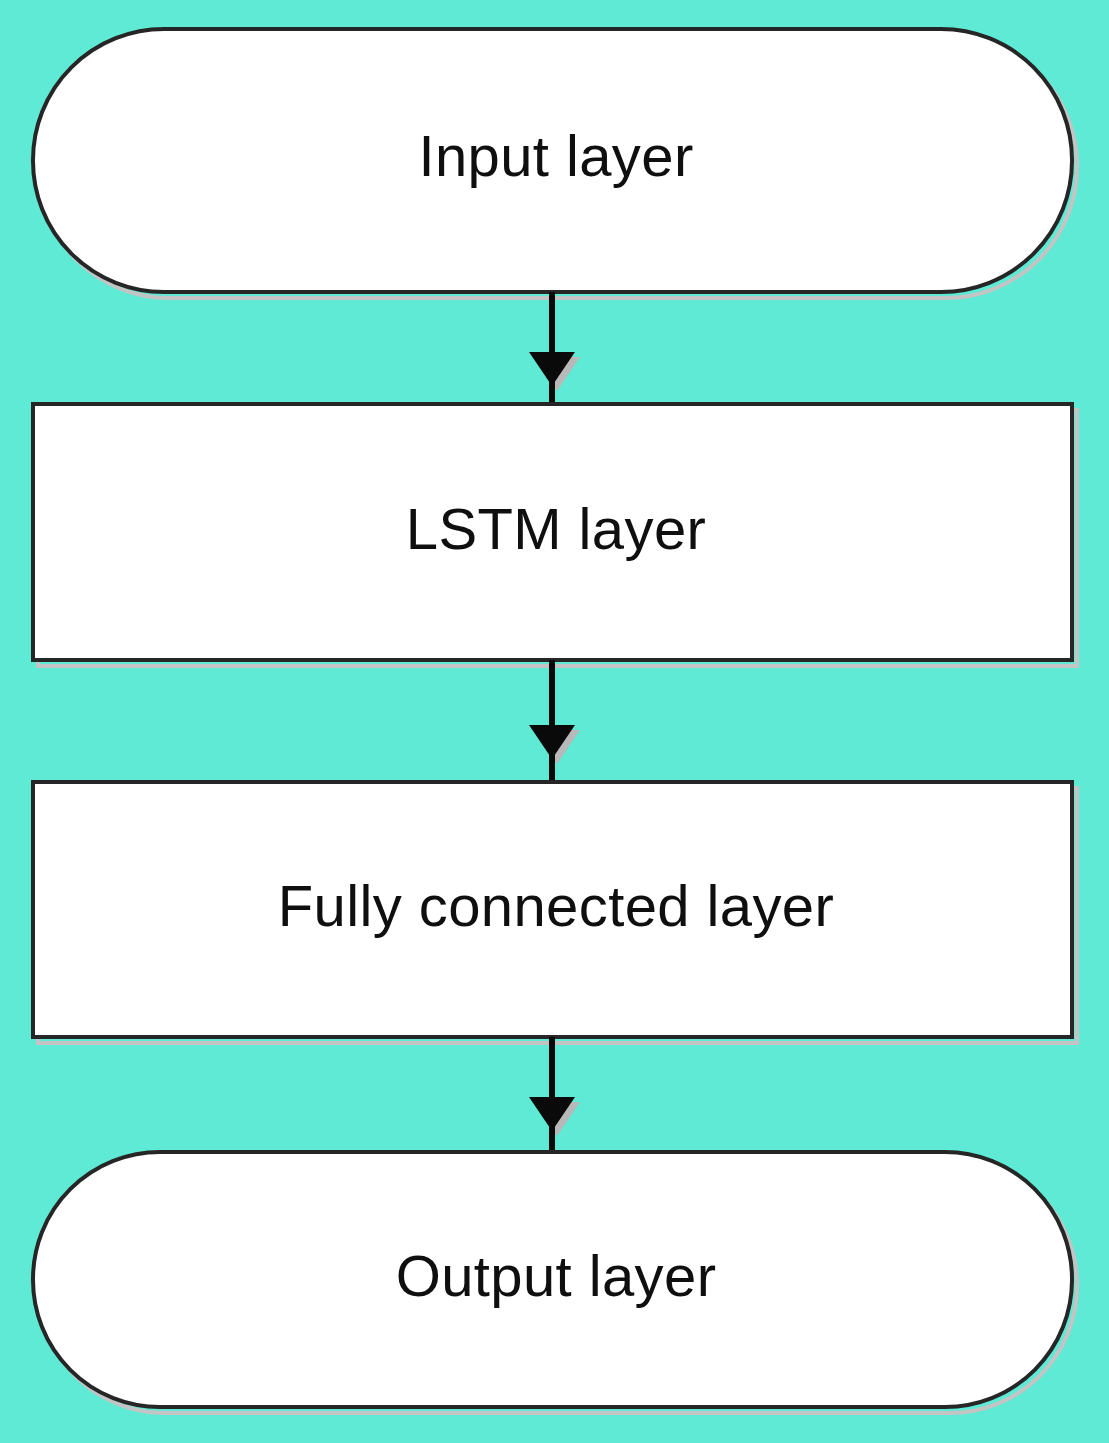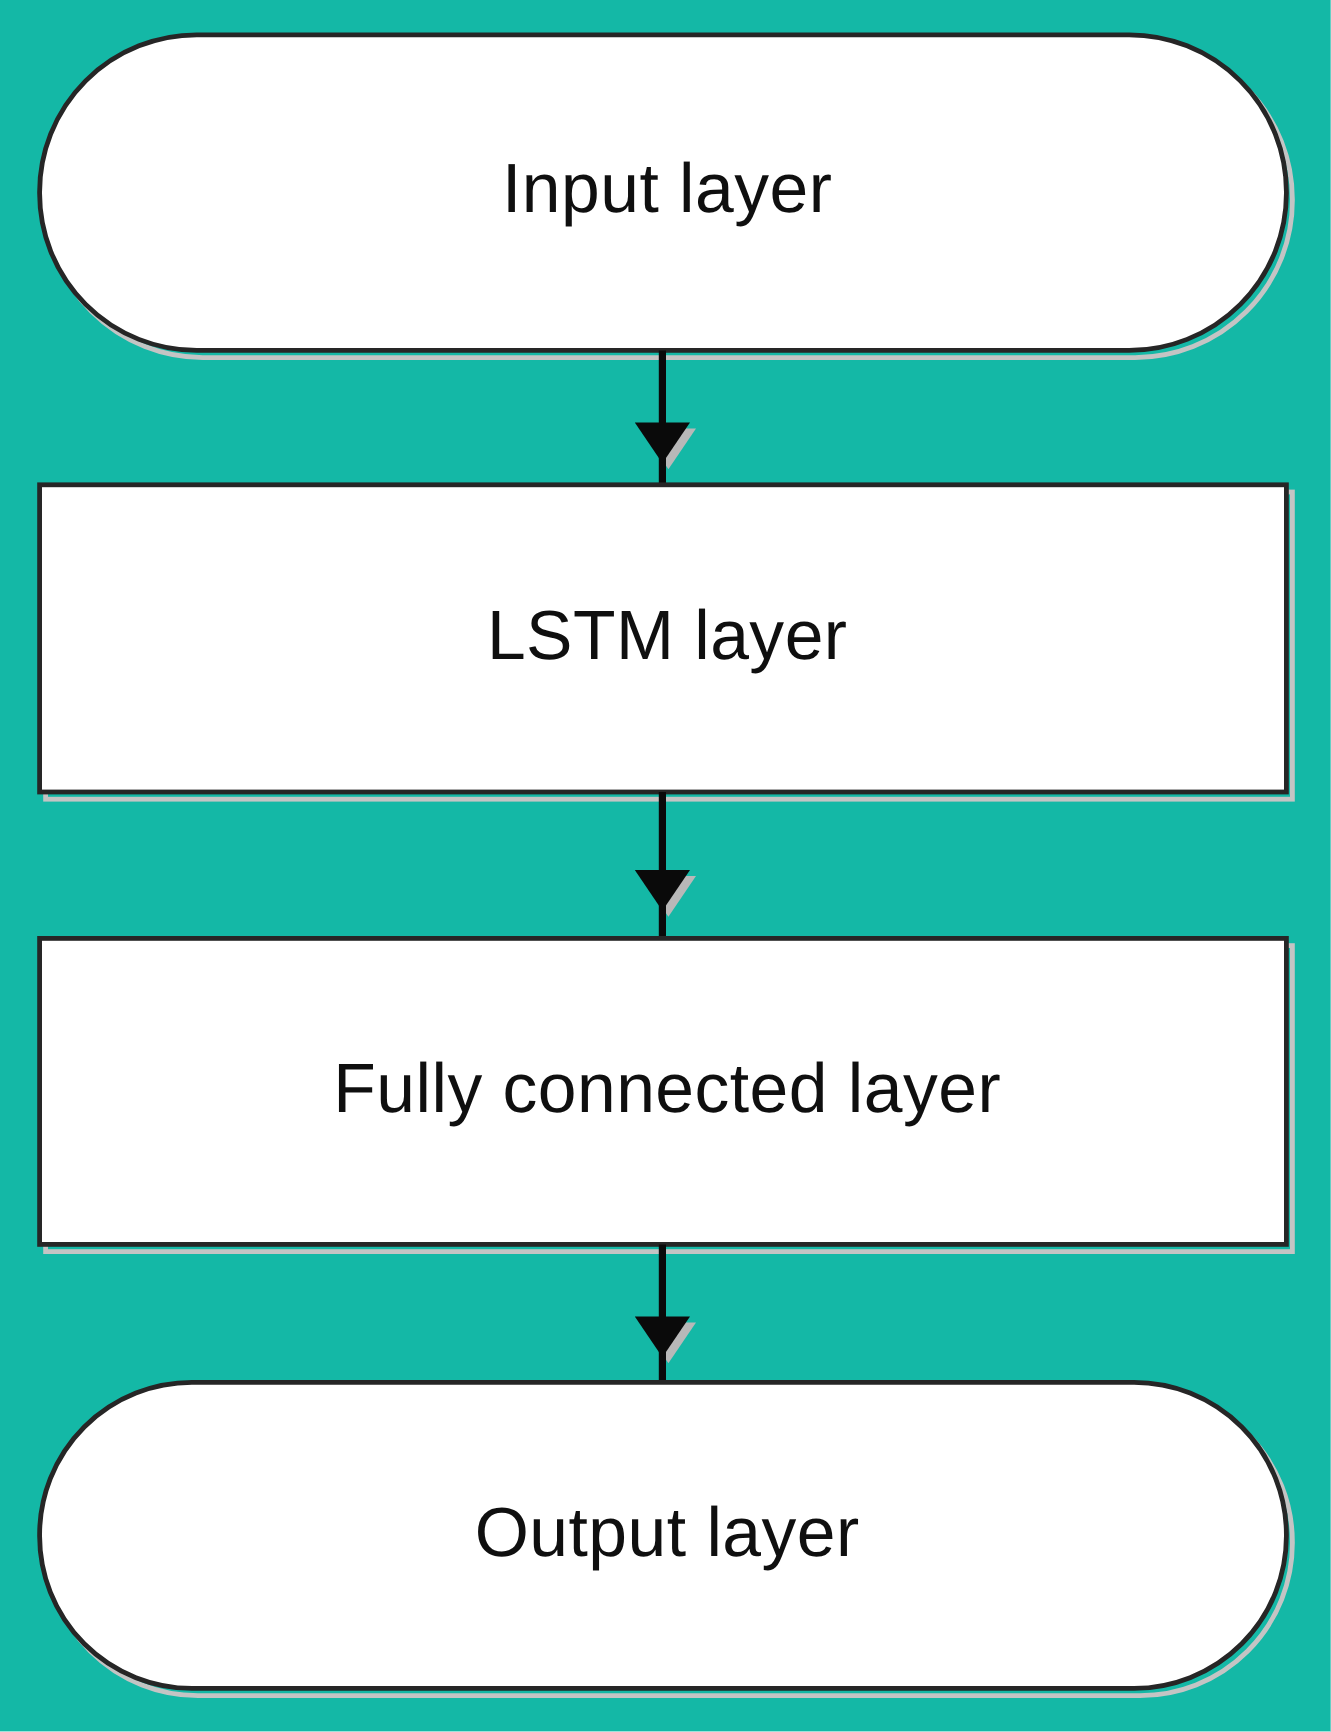--- a/index.html
+++ b/index.html
@@ -11,21 +11,21 @@
   body {
     width: 1109px;
     height: 1443px;
     font-family: "Liberation Sans", sans-serif;
     overflow: hidden;
   }
   #diagram-root {
     position: relative;
     width: 1109px;
     height: 1443px;
-    background: #14b8a6;
+    background: #5eead4;
   }
   #flow-svg {
     position: absolute;
     top: 0;
     left: 0;
     width: 1109px;
     height: 1443px;
     display: block;
   }
   .node-shape {

